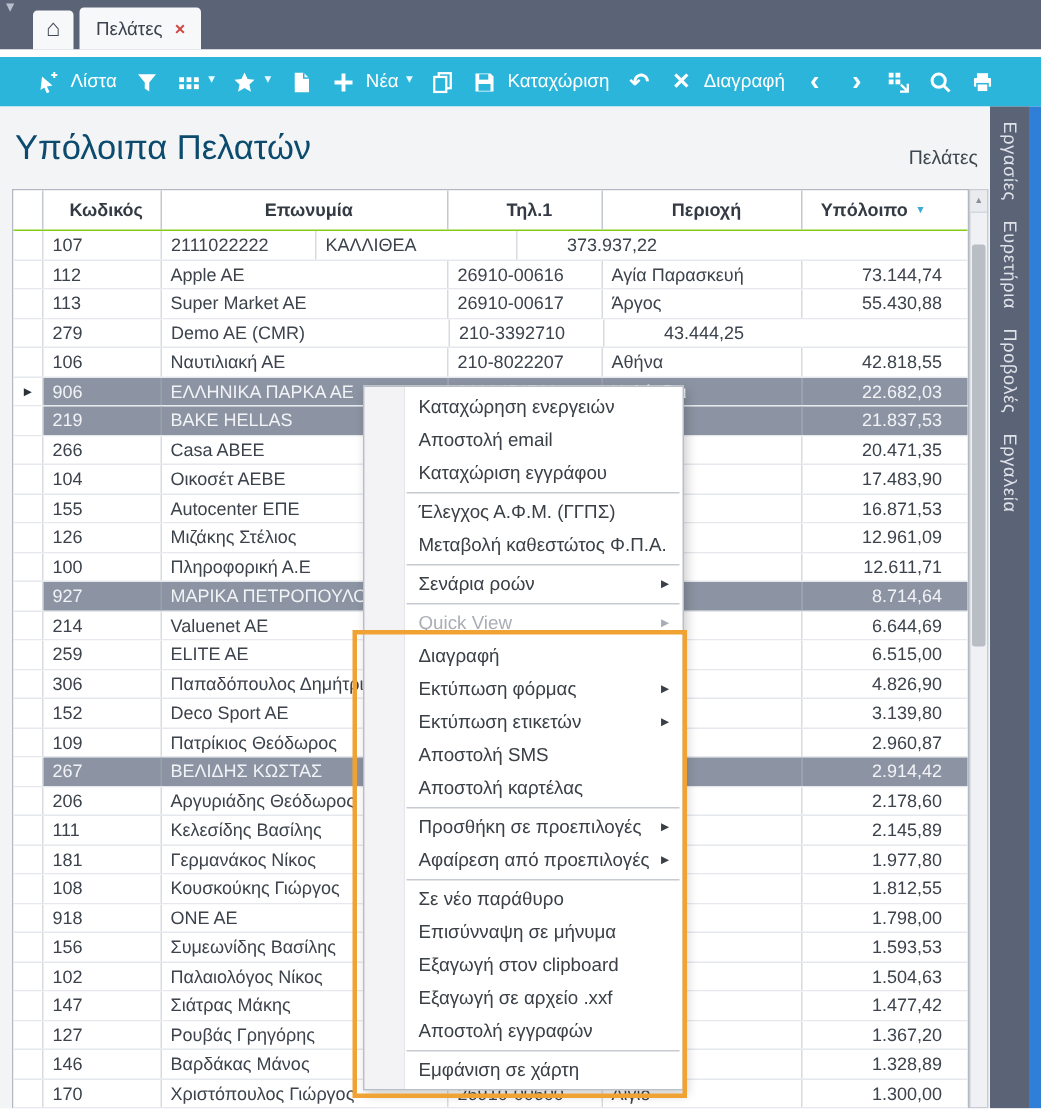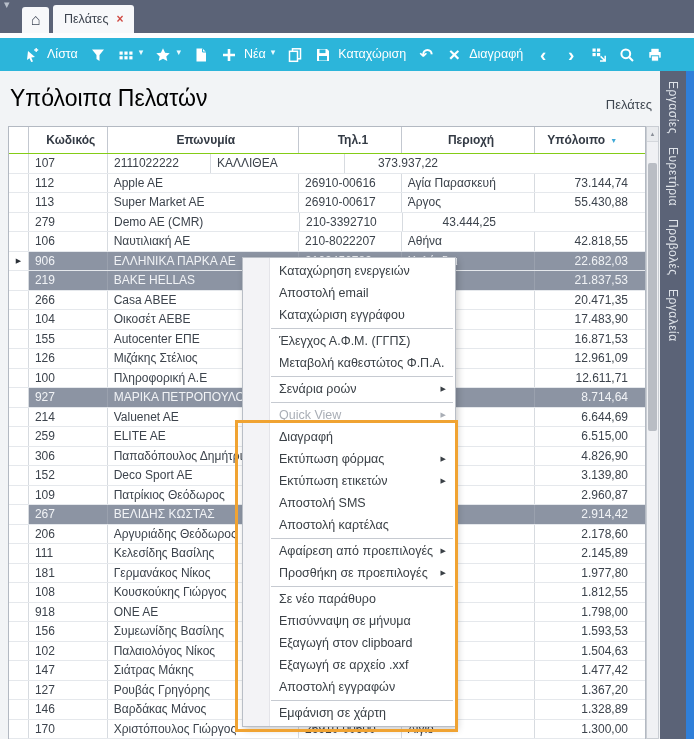--- a/index.html
+++ b/index.html
@@ -22,21 +22,21 @@
            display:flex;align-items:center;padding-left:24px;}
   .tbtn{display:flex;align-items:flex-start;margin-right:12px;cursor:default;}
   .ticon{width:16px;height:16px;display:inline-flex;align-items:center;justify-content:center;}
   .ticon svg{width:16px;height:16px;display:block;}
   .ticon.txt{color:#fff;font-weight:bold;}
   .tlabel{color:#fff;font-size:12.5px;margin-left:7px;}
   .tcaret{color:#eafaff;font-size:9px;margin-left:5px;}
 
   
   .content{position:absolute;left:0;top:71px;width:660px;height:668px;background:#f2f4f6;}
-  .page-title{position:absolute;left:10px;top:14px;margin:0;font-size:23px;font-weight:400;color:#000000;}
+  .page-title{position:absolute;left:10px;top:14px;margin:0;font-size:23px;font-weight:400;color:#0c4a6e;}
   .context-label{position:absolute;right:8px;top:26px;font-size:13px;color:#3e4650;}
 
   
   .table{position:absolute;left:8px;top:55px;width:638px;background:#fff;border:1px solid #b3b9c2;border-bottom:none;}
   .hrow{display:flex;height:27px;border-bottom:1px solid #84cc16;background:#fff;}
   .hcell{display:flex;align-items:center;justify-content:center;font-size:12px;font-weight:bold;color:#333a44;border-right:1px solid #c3c8d0;height:100%;}
   .trow{display:flex;height:19.5px;border-bottom:1px solid #e5e8ec;background:#fff;}
   .cell{display:flex;align-items:center;font-size:12px;color:#3c434c;border-right:1px solid #d7dbe0;height:100%;overflow:hidden;white-space:nowrap;}
   .c0{width:20px;justify-content:center;font-size:7px;color:#2b3138;}
   .c1{width:79px;padding-left:6px;}
@@ -515,27 +515,27 @@
         <span class="marrow">▶</span>
       </div>
       <div class="mitem">
         <span class="mlabel">Αποστολή SMS</span>
       </div>
       <div class="mitem">
         <span class="mlabel">Αποστολή καρτέλας</span>
       </div>
       <div class="msep"></div>
       <div class="mitem">
+        <span class="mlabel">Προσθήκη σε προεπιλογές</span>
+        <span class="marrow">▶</span>
+      </div>
+      <div class="mitem">
         <span class="mlabel">Αφαίρεση από προεπιλογές</span>
         <span class="marrow">▶</span>
       </div>
-      <div class="mitem">
-        <span class="mlabel">Προσθήκη σε προεπιλογές</span>
-        <span class="marrow">▶</span>
-      </div>
       <div class="msep"></div>
       <div class="mitem">
         <span class="mlabel">Σε νέο παράθυρο</span>
       </div>
       <div class="mitem">
         <span class="mlabel">Επισύνναψη σε μήνυμα</span>
       </div>
       <div class="mitem">
         <span class="mlabel">Εξαγωγή στον clipboard</span>
       </div>

